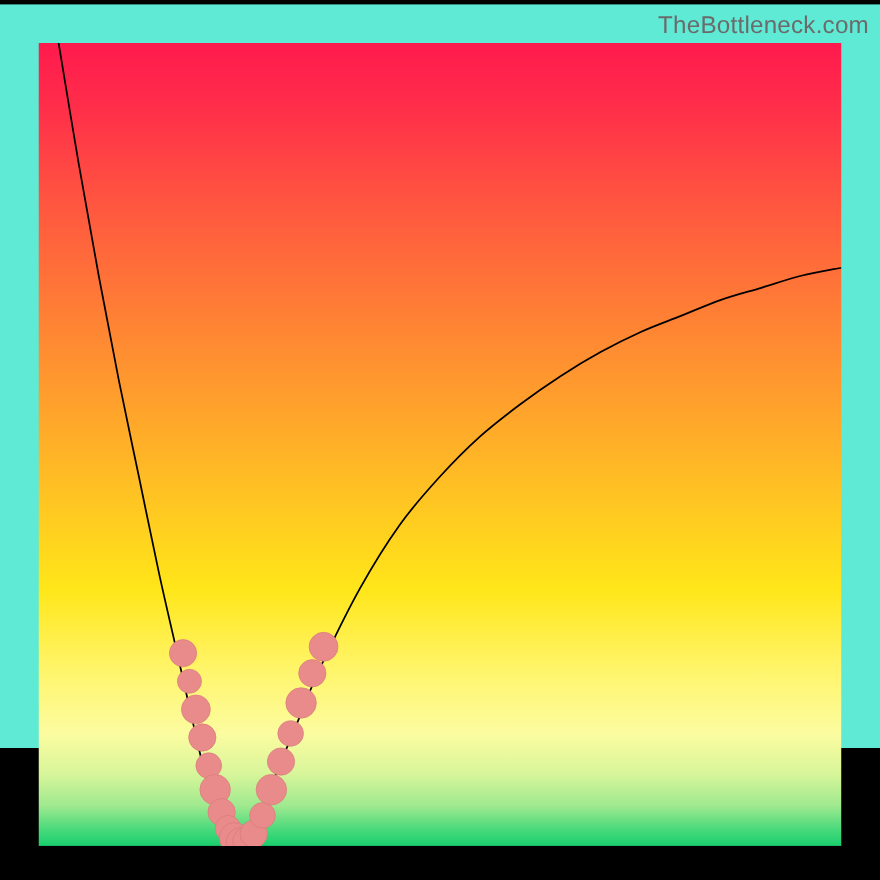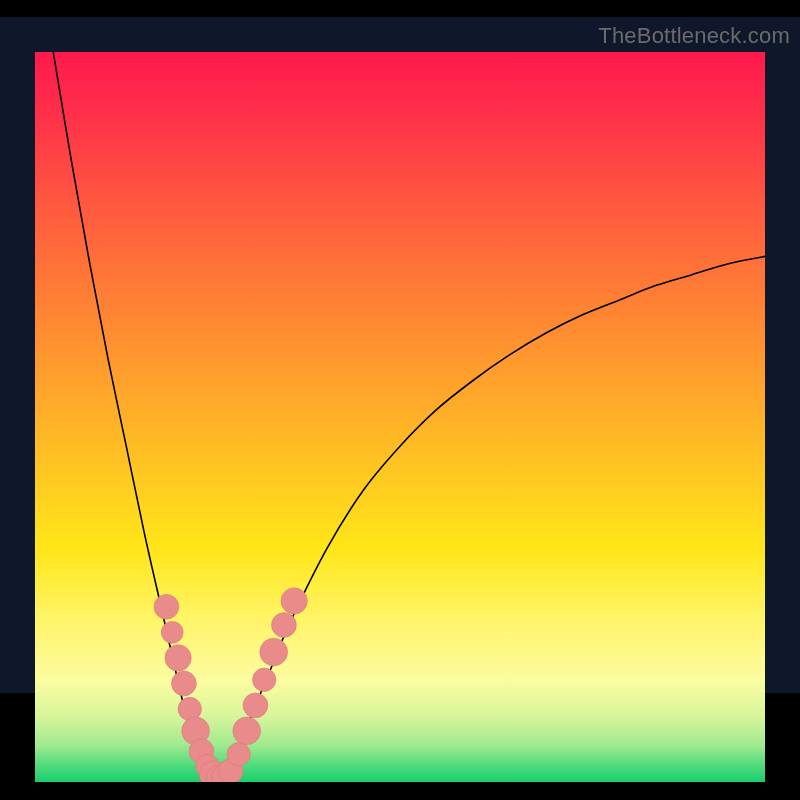--- a/index.html
+++ b/index.html
@@ -7,24 +7,24 @@
     padding: 0;
     width: 800px;
     height: 800px;
     overflow: hidden;
     background: #000;
     font-family: Arial, Helvetica, sans-serif;
   }
   .frame {
     position: absolute;
     left: 0;
-    top: 17px;
+    top: 4px;
     width: 800px;
     height: 676px;
-    background: #0f172a;
+    background: #5eead4;
   }
   .plot-area {
     position: absolute;
     left: 35px;
     top: 35px;
     width: 730px;
     height: 730px;
     overflow: hidden;
   }
   .gradient {

